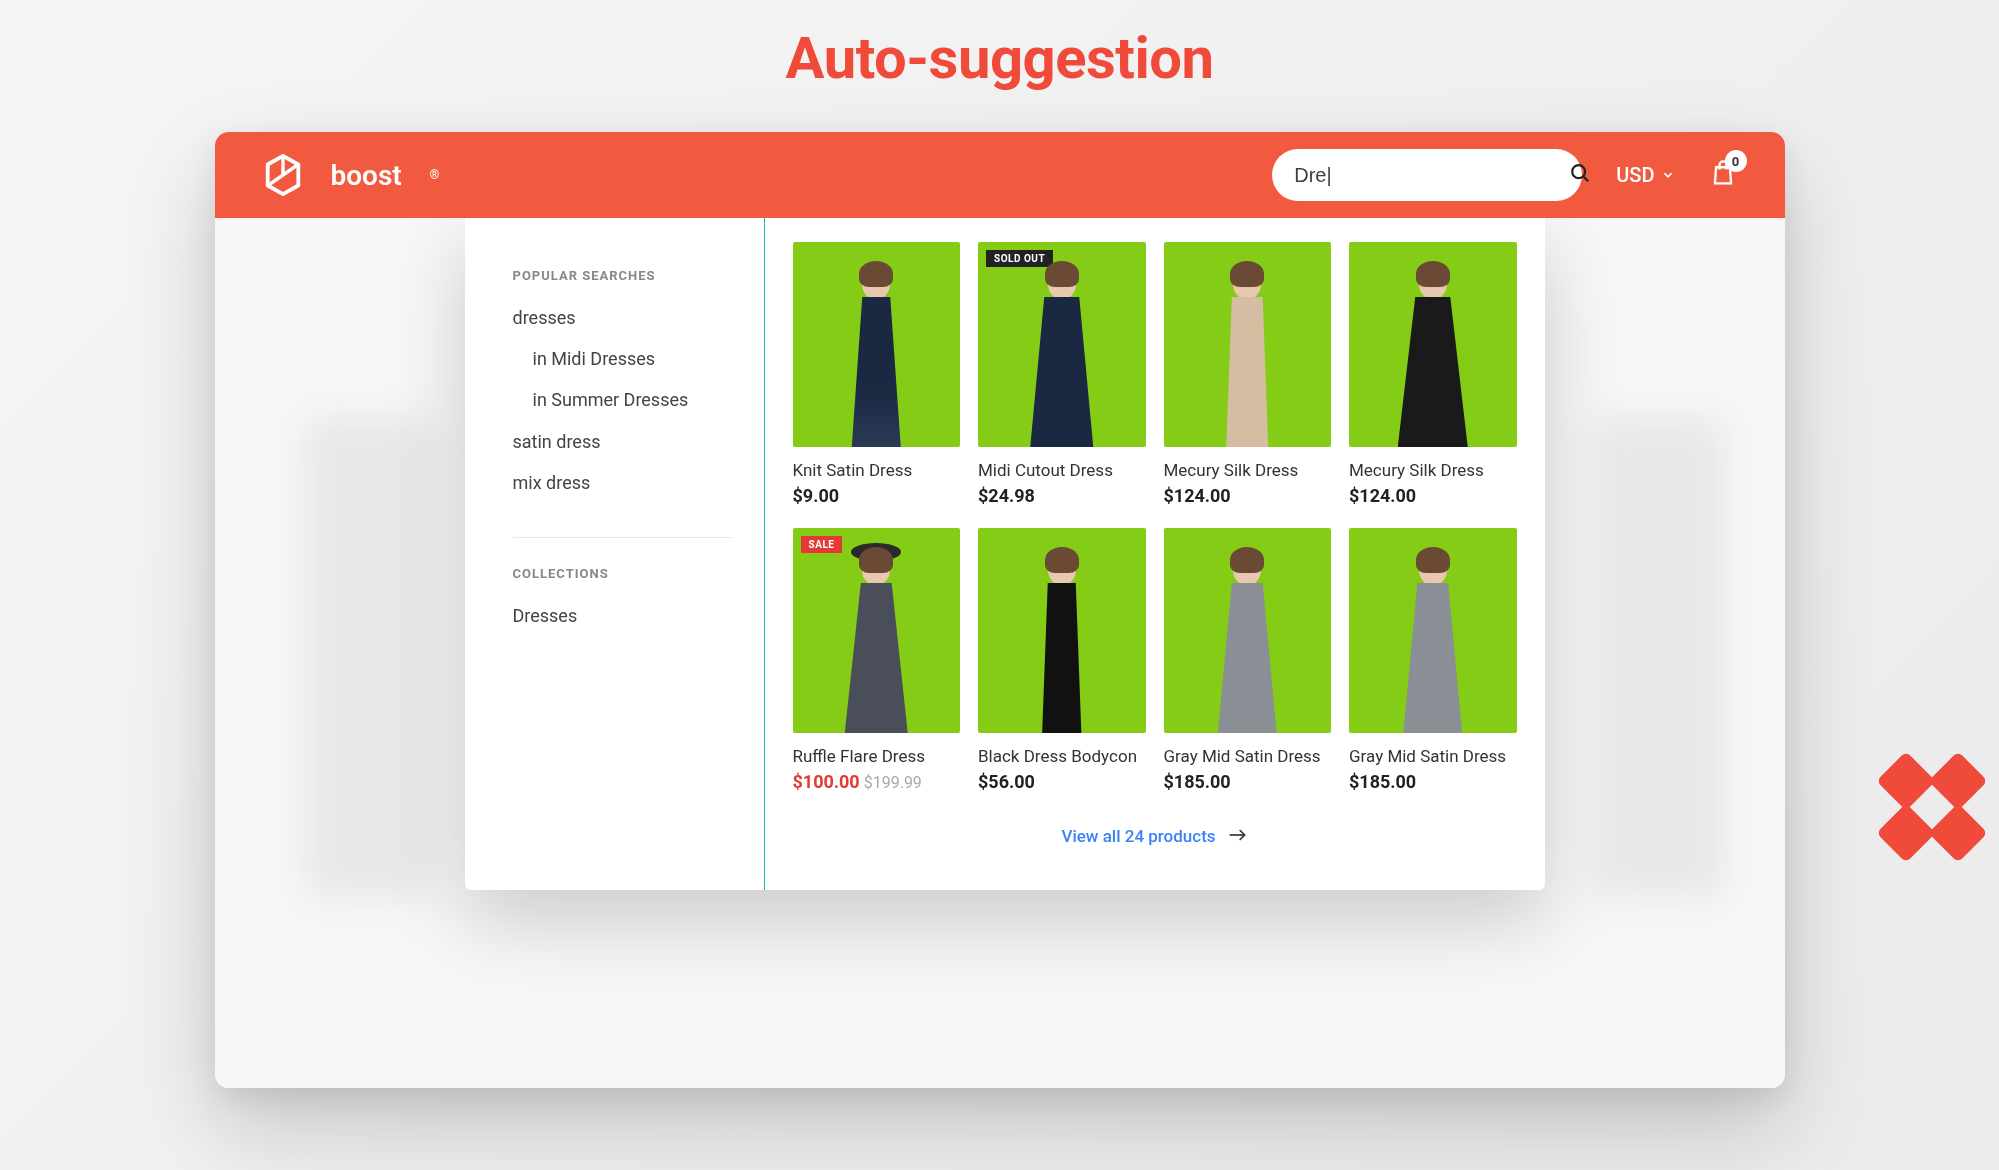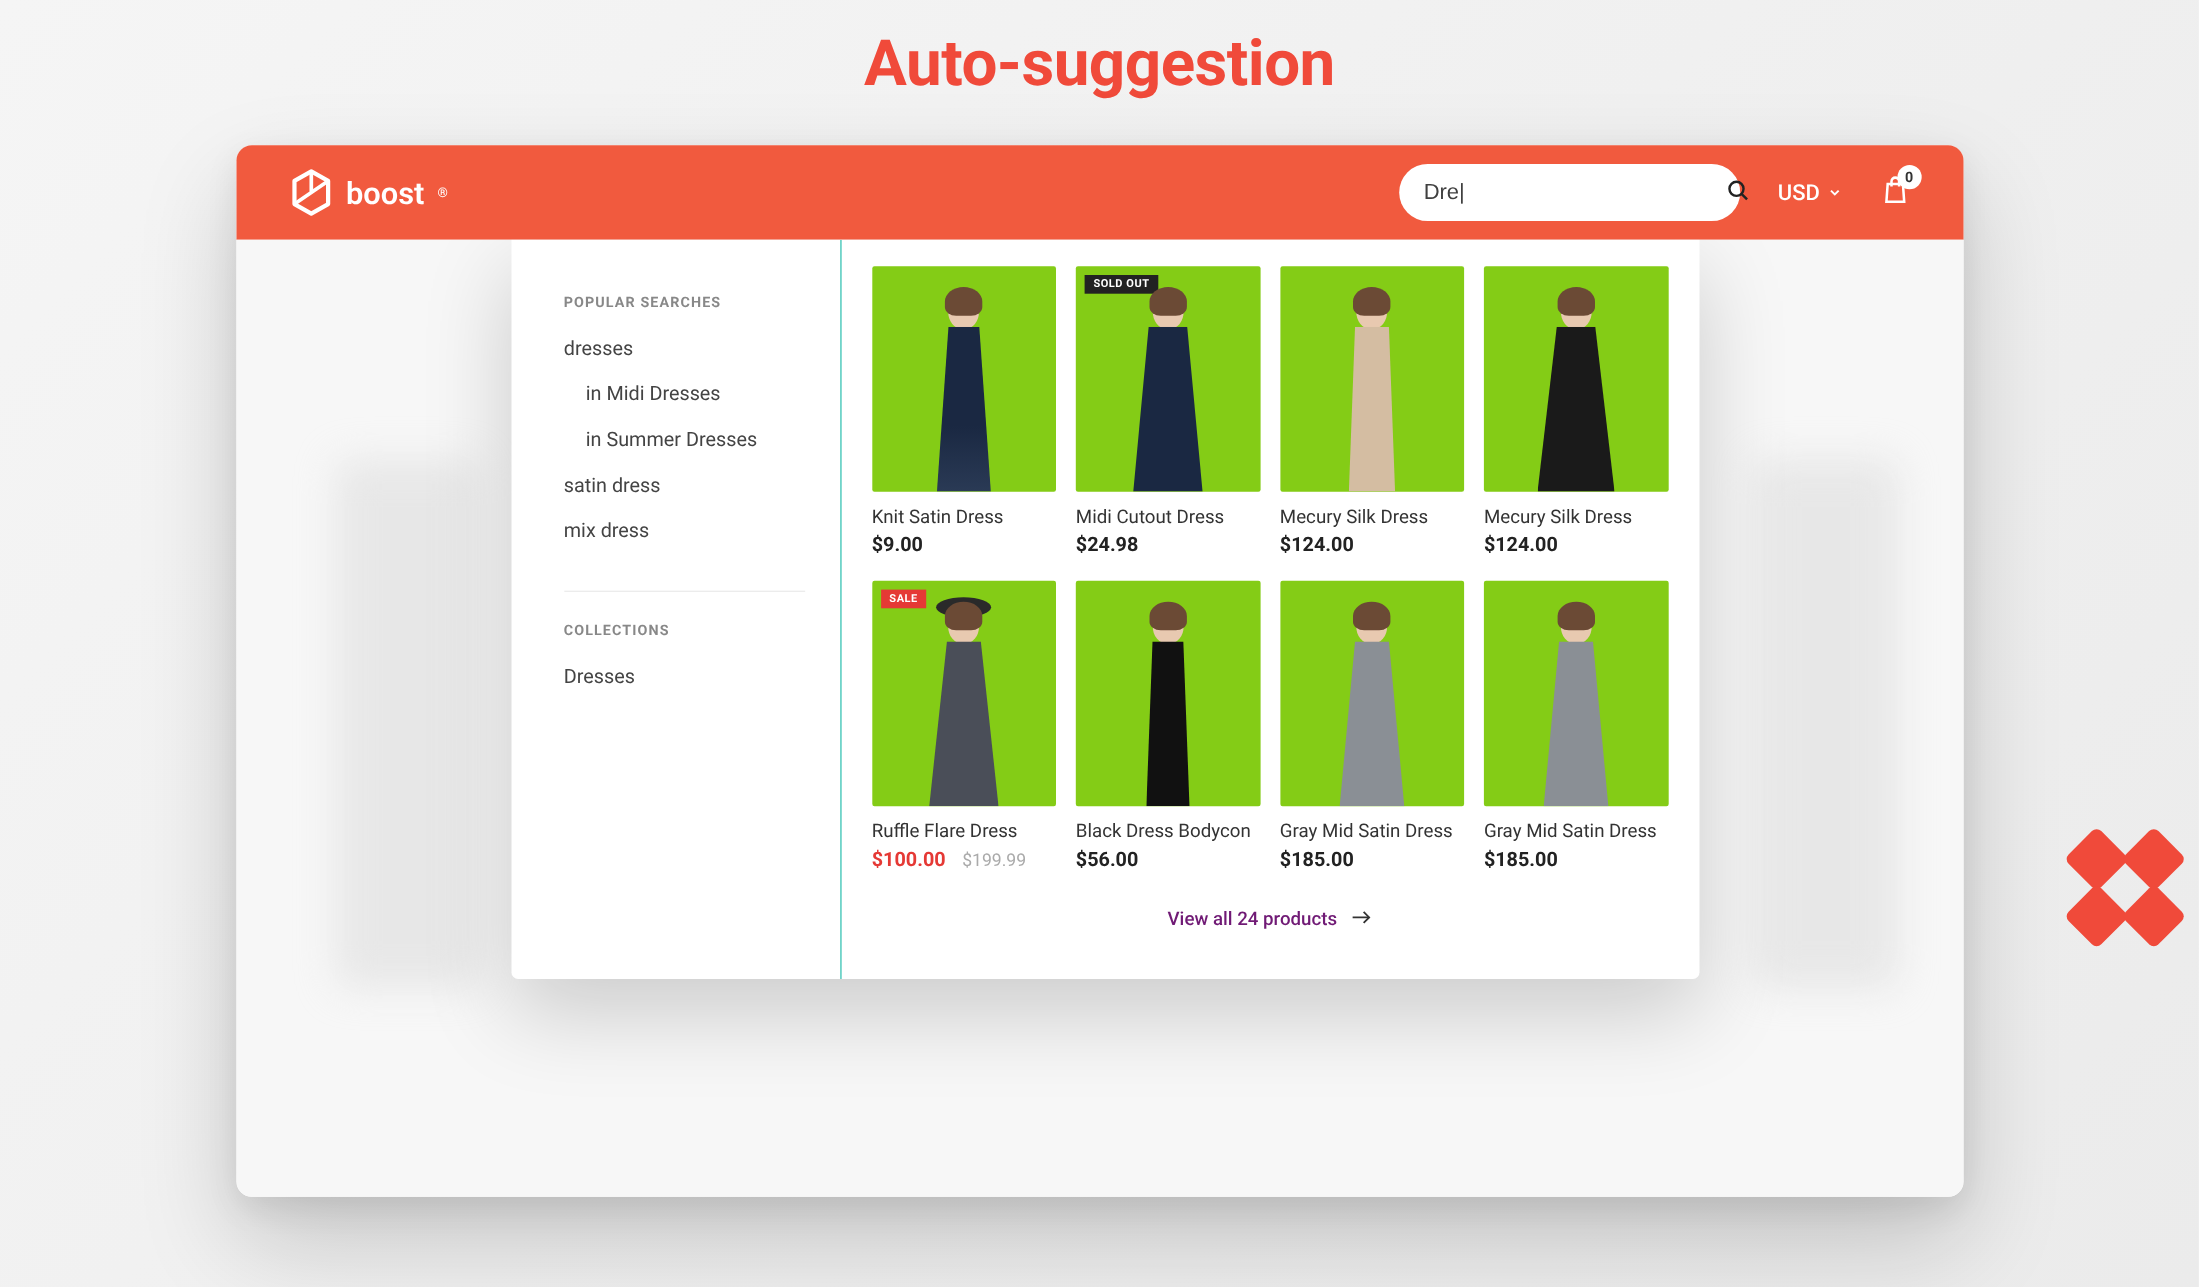--- a/index.html
+++ b/index.html
@@ -47,21 +47,21 @@
     background: #f15a3e;
     height: 86px;
     display: flex;
     align-items: center;
     padding: 0 48px;
     border-radius: 14px 14px 0 0;
   }
   .logo {
     display: flex;
     align-items: center;
-    gap: 12px;
+    gap: 28px;
     color: #fff;
     font-weight: 600;
     font-size: 28px;
   }
   .logo-mark {
     width: 40px;
     height: 44px;
     display: flex;
     align-items: center;
     justify-content: center;
@@ -218,28 +218,28 @@
     font-size: 18px;
     font-weight: 700;
     color: #222;
     margin-top: 4px;
   }
   .pprice.sale { color: #e53935; }
   .pprice .old {
     font-weight: 400;
     color: #aaa;
     font-size: 16px;
-    margin-left: 15px;
+    margin-left: 4px;
     text-decoration: none;
   }
   .view-all {
     text-align: center;
     padding: 34px 0 24px;
     font-size: 17px;
-    color: #701a75;
+    color: #3b82f6;
     font-weight: 500;
     cursor: pointer;
     display: flex;
     align-items: center;
     justify-content: center;
     gap: 12px;
   }
   
   .model {
     width: 80px;

